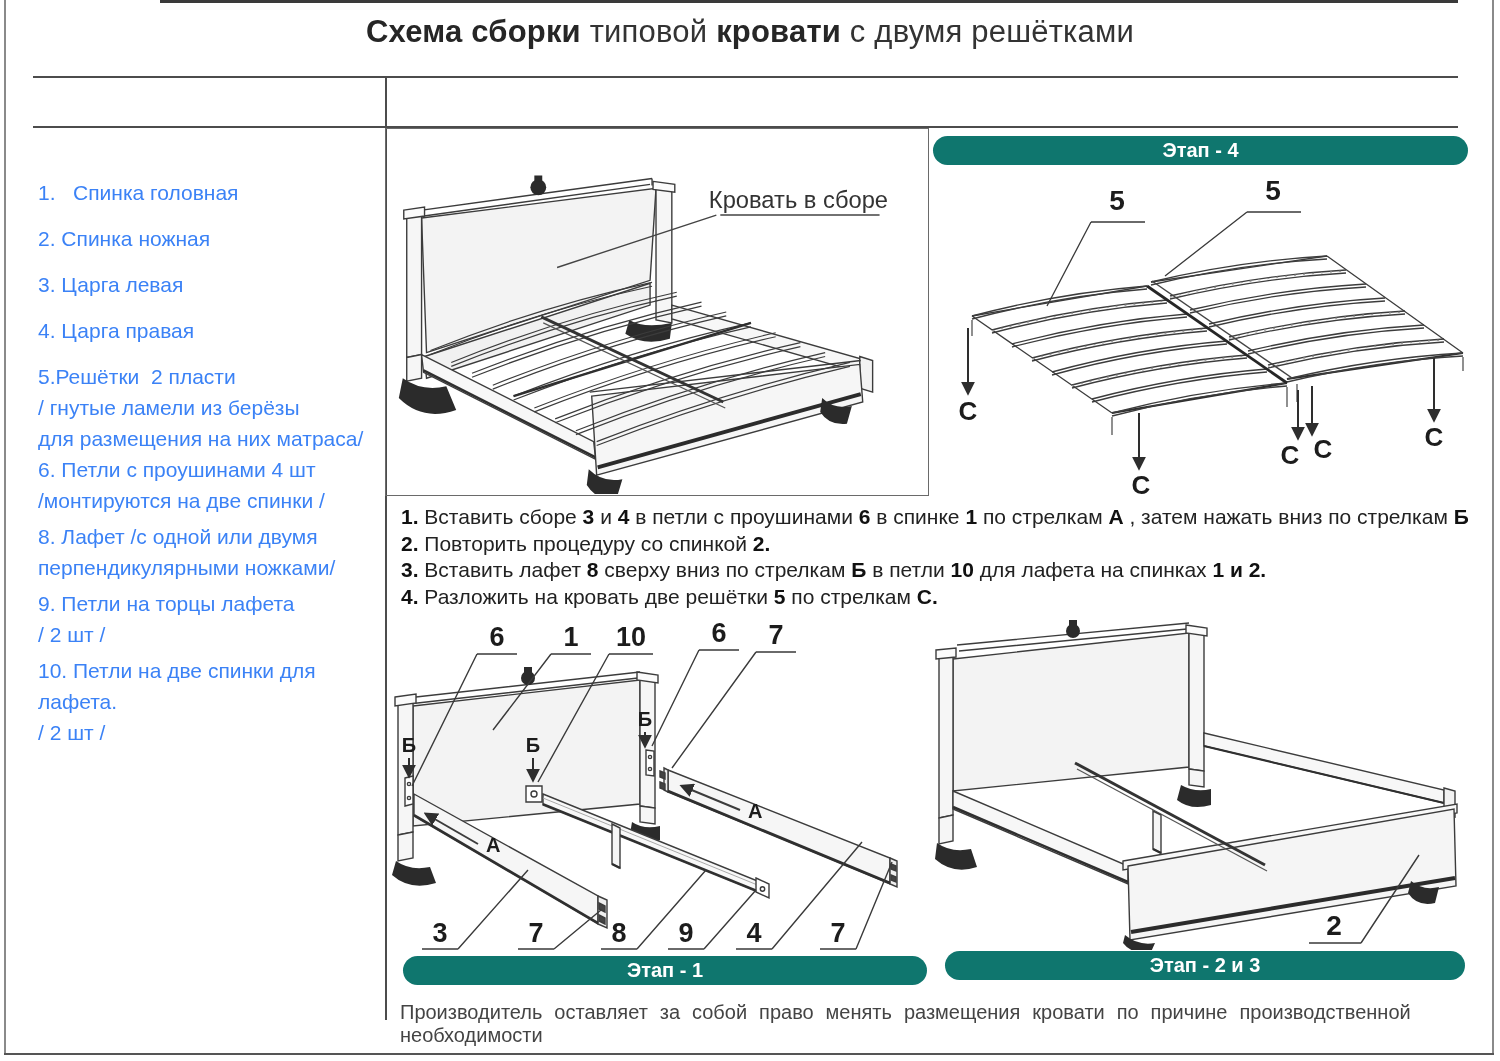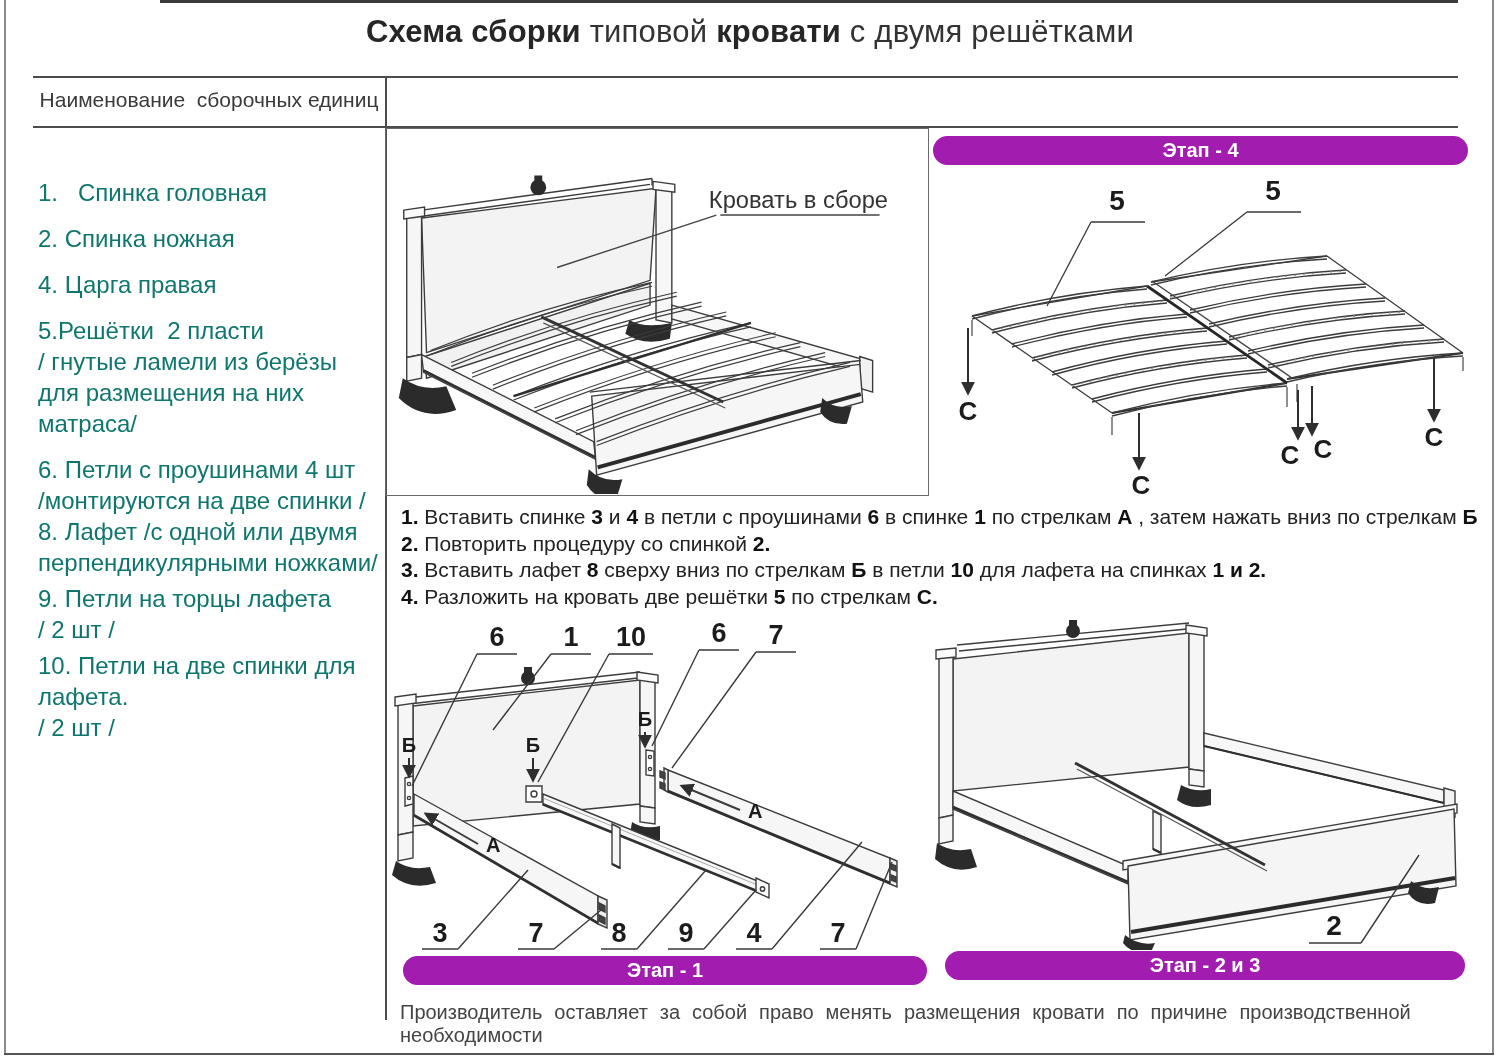--- a/index.html
+++ b/index.html
@@ -3,28 +3,28 @@
 <meta charset="utf-8">
 <style>
   html,body{margin:0;padding:0;background:#fff;}
   .page{position:relative;width:1500px;height:1061px;background:#fff;overflow:hidden;
         font-family:"Liberation Sans",sans-serif;color:#2e2e2e;}
   .abs{position:absolute;}
   .rule{background:#4c4c4c;}
   .title{top:14px;left:0;width:1500px;text-align:center;font-size:31px;color:#333;letter-spacing:.2px;}
   .title b{font-weight:700;color:#262626;}
   .col-header{top:88px;font-size:21px;color:#3a3a3a;text-align:center;white-space:pre-wrap;}
-  .parts{left:38px;top:177px;width:348px;font-size:24px;line-height:31px;color:#0f766e;}
+  .parts{left:38px;top:177px;width:348px;font-size:21px;line-height:31px;color:#3b82f6;}
   .part-item{white-space:pre-wrap;margin-bottom:15px;}
   .part-item:nth-child(5){margin-bottom:0;}
   .part-item:nth-child(n+6){margin-bottom:5px;}
   .assembled-box{left:385px;top:128px;width:544px;height:368px;border:1.5px solid #6a6a6a;box-sizing:border-box;}
   .instructions{left:401px;top:504px;width:1078px;font-size:21px;line-height:26.5px;color:#222;}
   .instr-line b{font-weight:700;color:#111;}
-  .pill{background:#a21caf;color:#fff;border-radius:15px;text-align:center;
+  .pill{background:#0f766e;color:#fff;border-radius:15px;text-align:center;
         font-weight:700;font-size:20px;}
   .pill-4{left:933px;top:136px;width:535px;height:29px;line-height:29px;}
   .pill-1{left:403px;top:956px;width:524px;height:29px;line-height:29px;}
   .pill-23{left:945px;top:951px;width:520px;height:29px;line-height:29px;}
   .footer{left:400px;top:1001px;width:1068px;font-size:20px;color:#444;word-spacing:.32em;}
   svg text{font-family:"Liberation Sans",sans-serif;}
   .num{font-weight:700;fill:#1c1c1c;}
 </style>
 </head>
 <body>
@@ -35,25 +35,25 @@
   <div class="abs" style="left:4px;top:0;width:2px;height:1055px;background:#8a8a8a;"></div>
   <div class="abs" style="left:1492px;top:0;width:2px;height:1055px;background:#8a8a8a;"></div>
   <div class="abs" style="left:4px;top:1053px;width:1490px;height:2px;background:#555;"></div>
 
   <div class="abs title"><b>Схема сборки</b><span> типовой </span><b>кровати</b><span> с двумя решётками</span></div>
 
   <div class="abs rule" style="left:33px;top:76px;width:1425px;height:2px;"></div>
   <div class="abs rule" style="left:33px;top:126px;width:1425px;height:2px;"></div>
   <div class="abs rule" style="left:385px;top:77px;width:2px;height:943px;"></div>
 
-  <div class="abs col-header" style="left:36px;width:346px;">Наименование  сборочных единиц</div>
 
   <div class="abs parts">
     <div class="part-item">1.   Спинка головная</div>
     <div class="part-item">2. Спинка ножная</div>
+    <div class="part-item">3. Царга левая</div>
     <div class="part-item">4. Царга правая</div>
     <div class="part-item">5.Решётки  2 пласти
 / гнутые ламели из берёзы
 для размещения на них матраса/</div>
     <div class="part-item">6. Петли с проушинами 4 шт
 /монтируются на две спинки /</div>
     <div class="part-item">8. Лафет /с одной или двумя
 перпендикулярными ножками/</div>
     <div class="part-item">9. Петли на торцы лафета
 / 2 шт /</div>
@@ -167,21 +167,21 @@
       <path d="M363,222 V270" marker-end="url(#ah4)"></path>
       <text class="num" x="355" y="296" text-anchor="middle" font-size="26" stroke="none">С</text>
       <path d="M377,218 V266" marker-end="url(#ah4)"></path>
       <text class="num" x="388" y="290" text-anchor="middle" font-size="26" stroke="none">С</text>
       <path d="M499,190 V252" marker-end="url(#ah4)"></path>
       <text class="num" x="499" y="278" text-anchor="middle" font-size="26" stroke="none">С</text>
     </g>
   </svg>
 
   <div class="abs instructions">
-    <div class="instr-line"><b>1.</b><span> Вставить спинке </span><b>3</b><span> и </span><b>4</b><span> в петли с проушинами </span><b>6</b><span> в спинке </span><b>1</b><span> по стрелкам </span><b>А</b><span> , затем нажать вниз по стрелкам </span><b>Б</b></div>
+    <div class="instr-line"><b>1.</b><span> Вставить сборе </span><b>3</b><span> и </span><b>4</b><span> в петли с проушинами </span><b>6</b><span> в спинке </span><b>1</b><span> по стрелкам </span><b>А</b><span> , затем нажать вниз по стрелкам </span><b>Б</b></div>
     <div class="instr-line"><b>2.</b><span> Повторить процедуру со спинкой </span><b>2.</b></div>
     <div class="instr-line"><b>3.</b><span> Вставить лафет </span><b>8</b><span> сверху вниз по стрелкам </span><b>Б</b><span> в петли </span><b>10</b><span> для лафета на спинках </span><b>1 и 2.</b></div>
     <div class="instr-line"><b>4.</b><span> Разложить на кровать две решётки </span><b>5</b><span>  по стрелкам </span><b>С.</b></div>
   </div>
 
   <svg class="abs" style="left:388px;top:618px;" width="547" height="337" viewBox="0 0 547 337" fill="none" stroke="#3c3c3c" stroke-width="1.4">
     <defs>
       <marker id="ah1" viewBox="0 0 10 10" refX="8" refY="5" markerWidth="7" markerHeight="7" orient="auto-start-reverse">
         <path d="M0,0 L10,5 L0,10 z" fill="#2e2e2e" stroke="none"></path>
       </marker>

